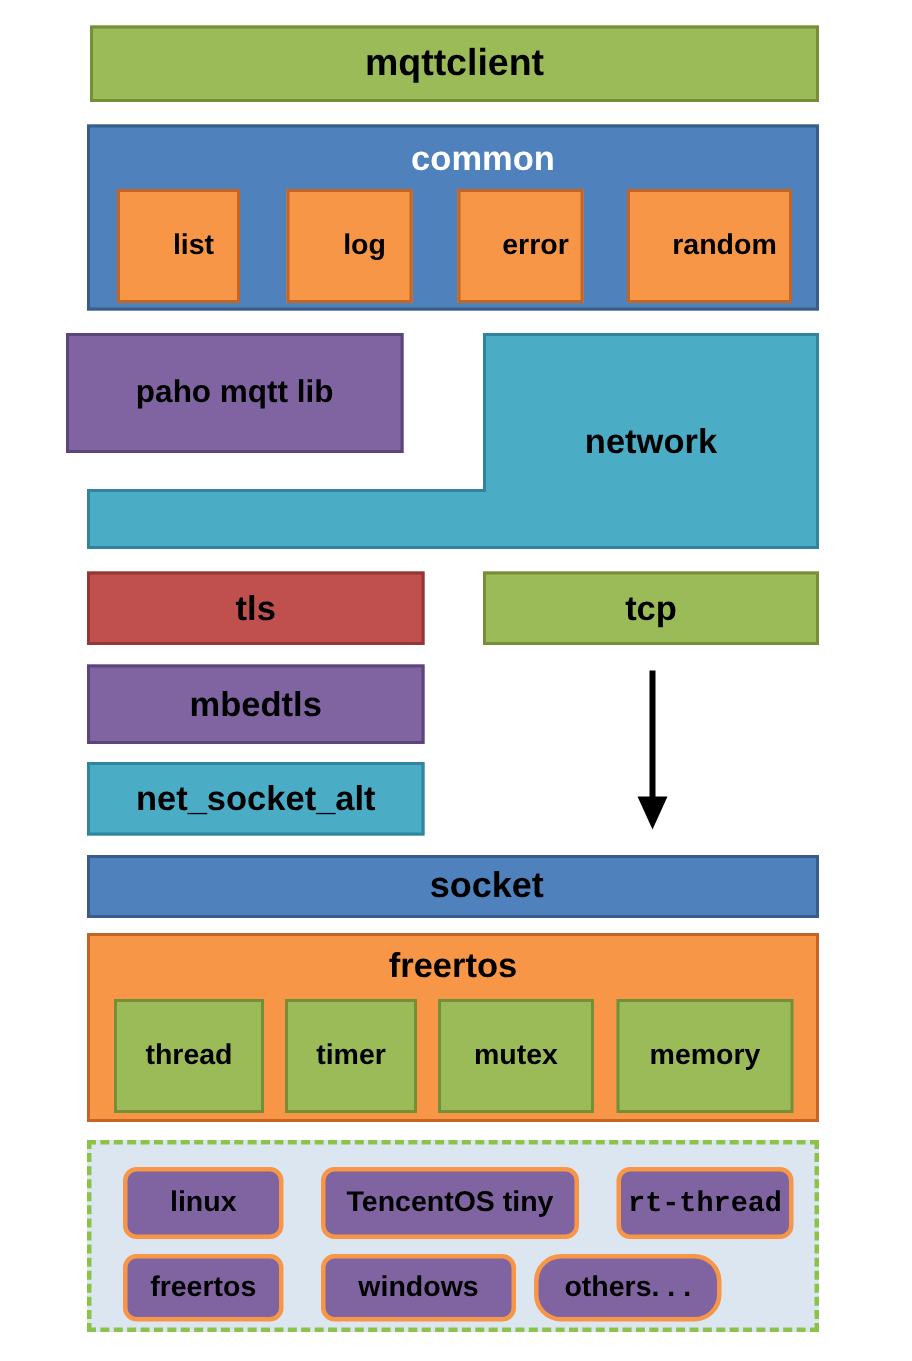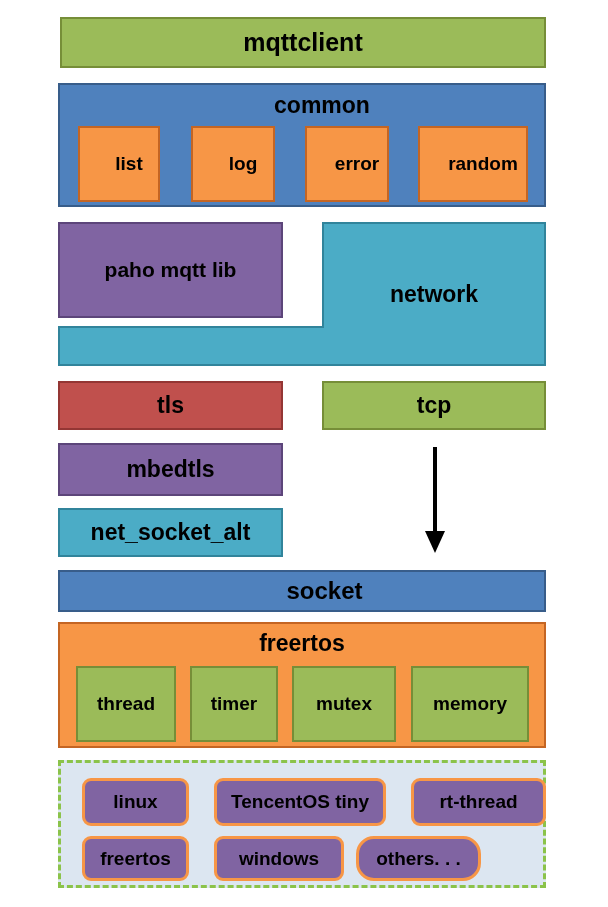--- a/index.html
+++ b/index.html
@@ -50,36 +50,36 @@
     left: 58px; top: 83px; width: 488px; height: 124px;
     display: block;
     padding: 0;
   }
   #common .group-title {
     position: absolute;
     left: 0; right: 0; top: 8px;
     text-align: center;
     font-size: 23px;
     font-weight: bold;
-    color: #000000;
+    color: #ffffff;
     padding-left: 40px;
   }
   #common .sub {
     position: absolute;
     top: 41px; height: 76px;
     font-size: 19px;
   }
   #common .sub.s0 { left: 18px;  width: 82px; }
   #common .sub.s1 { left: 131px; width: 84px; }
   #common .sub.s2 { left: 245px; width: 84px; }
   #common .sub.s3 { left: 358px; width: 110px; }
 
   
   #paho {
-    left: 58px; top: 222px; width: 225px; height: 96px;
+    left: 44px; top: 222px; width: 225px; height: 80px;
     font-size: 21px;
     text-align: center;
   }
   #network-main {
     left: 322px; top: 222px; width: 224px; height: 144px;
     font-size: 23px;
     border-left-width: 2px;
   }
   #network-arm {
     left: 58px; top: 326px; width: 266px; height: 40px;
@@ -161,21 +161,21 @@
     background: #8064a2;
     border: 3px solid #f79646;
     border-radius: 9px;
     color: #000;
     font-weight: bold;
     font-size: 19px;
     white-space: nowrap;
   }
   #os-layer .os.o0 { left: 21px;  top: 15px; width: 107px; height: 48px; }
   #os-layer .os.o1 { left: 153px; top: 15px; width: 172px; height: 48px; }
-  #os-layer .os.o2 { left: 350px; top: 15px; width: 135px; height: 48px; }
+  #os-layer .os.o2 { left: 350px; top: 15px; width: 118px; height: 48px; font-family: Liberation Mono, monospace; }
   #os-layer .os.o3 { left: 21px;  top: 73px; width: 107px; height: 45px; }
   #os-layer .os.o4 { left: 153px; top: 73px; width: 130px; height: 45px; }
   #os-layer .os.o5 { left: 295px; top: 73px; width: 125px; height: 45px; border-radius: 18px; }
 </style>
 </head>
 <body>
 
 <div id="diagram">
 
   <div class="box v-green" id="mqttclient">mqttclient</div>

